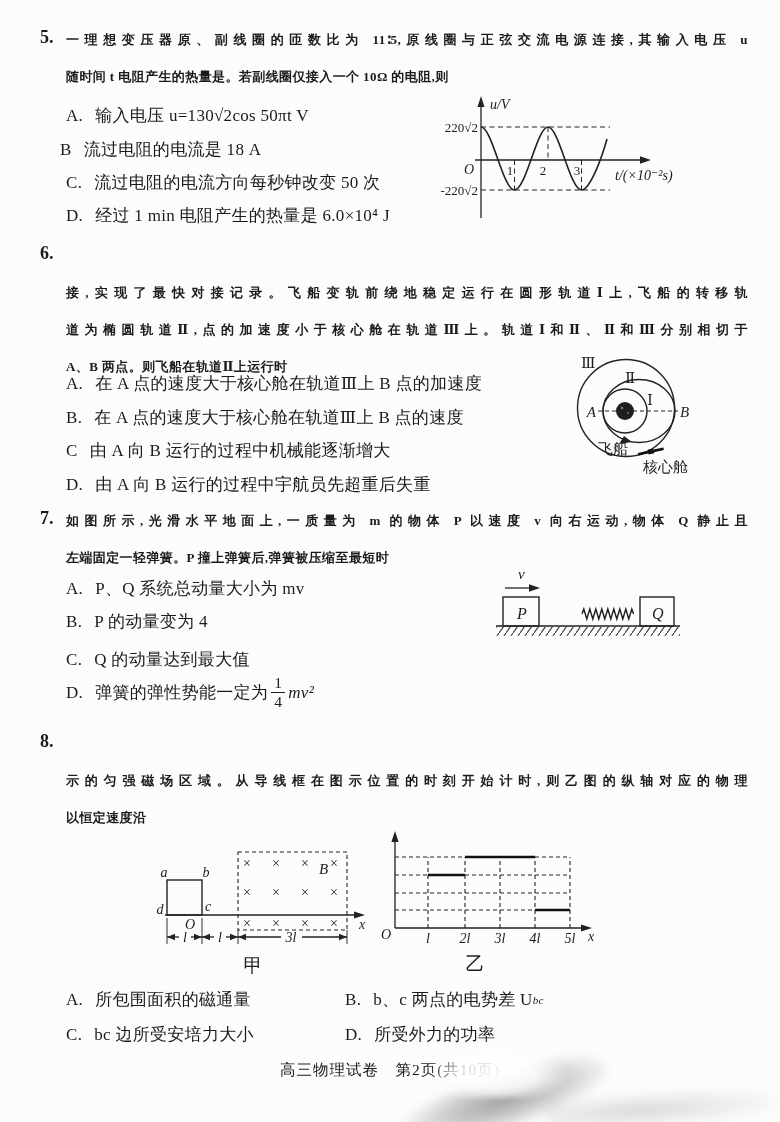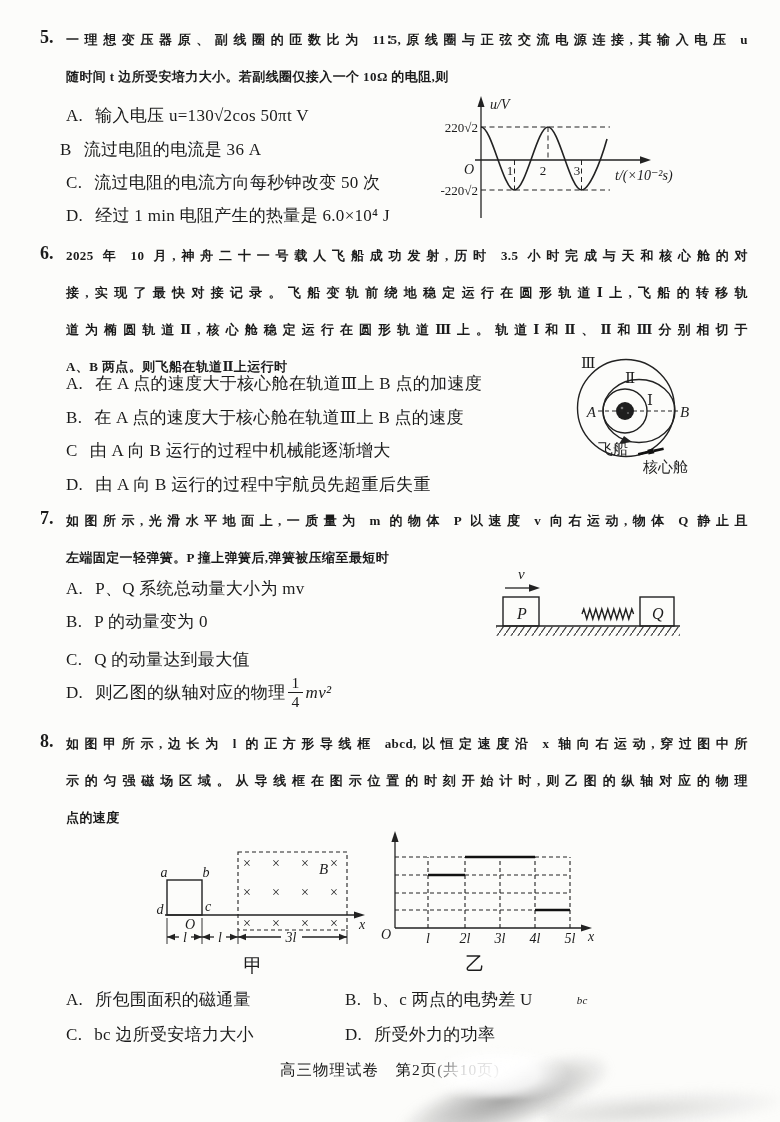--- a/index.html
+++ b/index.html
@@ -6,21 +6,21 @@
   .page{position:relative;width:780px;height:1122px;margin:0 auto;background:#fcfcfa;
         font-family:"Liberation Serif","DejaVu Serif",serif;color:#1b1b1b;overflow:hidden;}
   .qnum{position:absolute;font-size:18px;font-weight:bold;}
   .ln{position:absolute;font-size:13px;line-height:26px;white-space:nowrap;letter-spacing:.4px;font-weight:bold;}
   .fill{width:682px;white-space:normal;text-align:justify;text-align-last:justify;text-justify:inter-character;}
   .opt{position:absolute;font-size:17px;white-space:nowrap;display:flex;align-items:center;letter-spacing:.3px;}
   .optlab{margin-right:12px;}
   .frac{display:inline-block;vertical-align:-0.85em;text-align:center;line-height:1.05;font-size:.92em;margin:0 3px;}
   .frac .fnum{display:block;border-bottom:1.4px solid #1b1b1b;padding:0 3px 1px;}
   .frac .fden{display:block;padding-top:1px;}
-  sub.vsub{font-size:11px;font-style:italic;margin-left:44px;}
+  sub.vsub{font-size:11px;font-style:italic;}
   .footer{position:absolute;left:0;right:0;top:1060px;text-align:center;font-size:15.5px;letter-spacing:1px;}
   svg{position:absolute;overflow:visible;}
   svg text{font-family:"Liberation Serif","DejaVu Serif",serif;fill:#1c1c1c;}
   .ax{stroke:#222;stroke-width:1.3;fill:none;}
   .ax2{stroke:#222;stroke-width:1.5;fill:none;}
   .dash{stroke:#222;stroke-width:1;stroke-dasharray:5,3.5;fill:none;}
   .dash2{stroke:#222;stroke-width:1.1;stroke-dasharray:4,3;fill:none;}
   .solid{fill:#222;stroke:none;}
   .curve{stroke:#222;stroke-width:1.6;fill:none;}
   .thick{stroke:#111;stroke-width:2.3;fill:none;}
@@ -36,29 +36,29 @@
     background:radial-gradient(ellipse at 40% 50%,rgba(150,150,150,.35) 0%,rgba(180,180,180,.15) 55%,rgba(200,200,200,0) 78%);
     filter:blur(5px);}
 </style>
 </head>
 <body>
 
 <div class="page">
 
   <div class="qnum" style="left:40px;top:27px">5.</div>
   <div class="ln fill" style="left:66px;top:27px">一理想变压器原、副线圈的匝数比为 11∶5,原线圈与正弦交流电源连接,其输入电压 u</div>
-  <div class="ln" style="left:66px;top:64px">随时间 t 边所受安培力大小。若副线圈仅接入一个 10Ω 的电阻,则</div>
+  <div class="ln" style="left:66px;top:64px">随时间 t 电阻产生的热量是。若副线圈仅接入一个 10Ω 的电阻,则</div>
 
   <div class="opt" style="left:66px;top:104px">
     <span class="optlab">A.</span>
     <span>输入电压 u=130√2cos 50πt V</span>
   </div>
   <div class="opt" style="left:60px;top:138px">
     <span class="optlab">B</span>
-    <span>流过电阻的电流是 36 A</span>
+    <span>流过电阻的电流是 18 A</span>
   </div>
   <div class="opt" style="left:66px;top:171px">
     <span class="optlab">C.</span>
     <span>流过电阻的电流方向每秒钟改变 50 次</span>
   </div>
   <div class="opt" style="left:66px;top:204px">
     <span class="optlab">D.</span>
     <span>经过 1 min 电阻产生的热量是 6.0×10⁴ J</span>
   </div>
 
@@ -77,23 +77,22 @@
     <text x="40" y="40" font-size="13" text-anchor="end">220√2</text>
     <text x="40" y="103" font-size="13" text-anchor="end">-220√2</text>
     <text class="it" x="36" y="82" font-size="14" text-anchor="end">O</text>
     <text x="72" y="83" font-size="13" text-anchor="middle">1</text>
     <text x="105" y="83" font-size="13" text-anchor="middle">2</text>
     <text x="139" y="83" font-size="13" text-anchor="middle">3</text>
     <text class="it" x="177" y="88" font-size="14">t/(×10⁻²s)</text>
   </svg>
 
   <div class="qnum" style="left:40px;top:243px">6.</div>
-  <div class="ln fill" style="left:66px;top:243px">2025 年 10 月,神舟二十一号载人飞船成功发射,历时 3.5 小时完成与天和核心舱的对</div>
   <div class="ln fill" style="left:66px;top:280px">接,实现了最快对接记录。飞船变轨前绕地稳定运行在圆形轨道Ⅰ上,飞船的转移轨</div>
-  <div class="ln fill" style="left:66px;top:317px">道为椭圆轨道Ⅱ,核心舱稳定运行在圆形轨道Ⅲ上。轨道Ⅰ和Ⅱ、Ⅱ和Ⅲ分别相切于</div>
+  <div class="ln fill" style="left:66px;top:317px">道为椭圆轨道Ⅱ,点的加速度小于核心舱在轨道Ⅲ上。轨道Ⅰ和Ⅱ、Ⅱ和Ⅲ分别相切于</div>
   <div class="ln" style="left:66px;top:354px">A、B 两点。则飞船在轨道Ⅱ上运行时</div>
 
   <div class="opt" style="left:66px;top:372px">
     <span class="optlab">A.</span>
     <span>在 A 点的速度大于核心舱在轨道Ⅲ上 B 点的加速度</span>
   </div>
   <div class="opt" style="left:66px;top:406px">
     <span class="optlab">B.</span>
     <span>在 A 点的速度大于核心舱在轨道Ⅲ上 B 点的速度</span>
   </div>
@@ -132,29 +131,29 @@
   <div class="qnum" style="left:40px;top:508px">7.</div>
   <div class="ln fill" style="left:66px;top:508px">如图所示,光滑水平地面上,一质量为 m 的物体 P 以速度 v 向右运动,物体 Q 静止且</div>
   <div class="ln" style="left:66px;top:545px">左端固定一轻弹簧。P 撞上弹簧后,弹簧被压缩至最短时</div>
 
   <div class="opt" style="left:66px;top:577px">
     <span class="optlab">A.</span>
     <span>P、Q 系统总动量大小为 mv</span>
   </div>
   <div class="opt" style="left:66px;top:610px">
     <span class="optlab">B.</span>
-    <span>P 的动量变为 0</span>
+    <span>P 的动量变为 4</span>
   </div>
   <div class="opt" style="left:66px;top:648px">
     <span class="optlab">C.</span>
     <span>Q 的动量达到最大值</span>
   </div>
   <div class="opt" style="left:66px;top:675px">
     <span class="optlab">D.</span>
-    <span>则乙图的纵轴对应的物理</span>
+    <span>弹簧的弹性势能一定为</span>
     <span class="frac">
         <span class="fnum">1</span>
         <span class="fden">4</span>
       </span>
     <span class="it">mv²</span>
   </div>
 
   <svg style="left:478px;top:563px" width="285" height="82" viewBox="0 0 285 82">
     <defs>
       <pattern id="hatch7" width="7" height="10" patternUnits="userSpaceOnUse">
@@ -167,23 +166,22 @@
     <text class="it" x="39" y="56" font-size="16">P</text>
     <line class="ax" x1="27" y1="25" x2="54" y2="25"></line>
     <polygon class="solid" points="62,25 51,21.2 51,28.8"></polygon>
     <text class="it" x="40" y="16" font-size="15">v</text>
     <path class="shape" stroke-width="1.2" d="M104 51 l1.8 -5 l3 10 l3 -10 l3 10 l3 -10 l3 10 l3 -10 l3 10 l3 -10 l3 10 l3 -10 l3 10 l3 -10 l3 10 l3 -10 l3 10 l3 -10 l1.8 5"></path>
     <rect x="162" y="34" width="34" height="29" fill="#fcfcfa" class="shape"></rect>
     <text class="it" x="174" y="56" font-size="16">Q</text>
   </svg>
 
   <div class="qnum" style="left:40px;top:731px">8.</div>
-  <div class="ln fill" style="left:66px;top:731px">如图甲所示,边长为 l 的正方形导线框 abcd,以恒定速度沿 x 轴向右运动,穿过图中所</div>
   <div class="ln fill" style="left:66px;top:768px">示的匀强磁场区域。从导线框在图示位置的时刻开始计时,则乙图的纵轴对应的物理</div>
-  <div class="ln" style="left:66px;top:805px">点的速度</div>
+  <div class="ln" style="left:66px;top:805px">以恒定速度沿</div>
 
   <svg style="left:120px;top:830px" width="270" height="148" viewBox="0 0 270 148">
     <line class="ax" x1="45" y1="85" x2="237" y2="85"></line>
     <polygon class="solid" points="245,85 234,81.4 234,88.6"></polygon>
     <text class="it" x="239" y="99" font-size="14">x</text>
     <rect class="shape" x="47" y="50" width="35" height="35"></rect>
     <text class="it" x="44" y="47" font-size="14" text-anchor="middle">a</text>
     <text class="it" x="86" y="47" font-size="14" text-anchor="middle">b</text>
     <text class="it" x="40" y="84" font-size="14" text-anchor="middle">d</text>
     <text class="it" x="88" y="81" font-size="14" text-anchor="middle">c</text>

